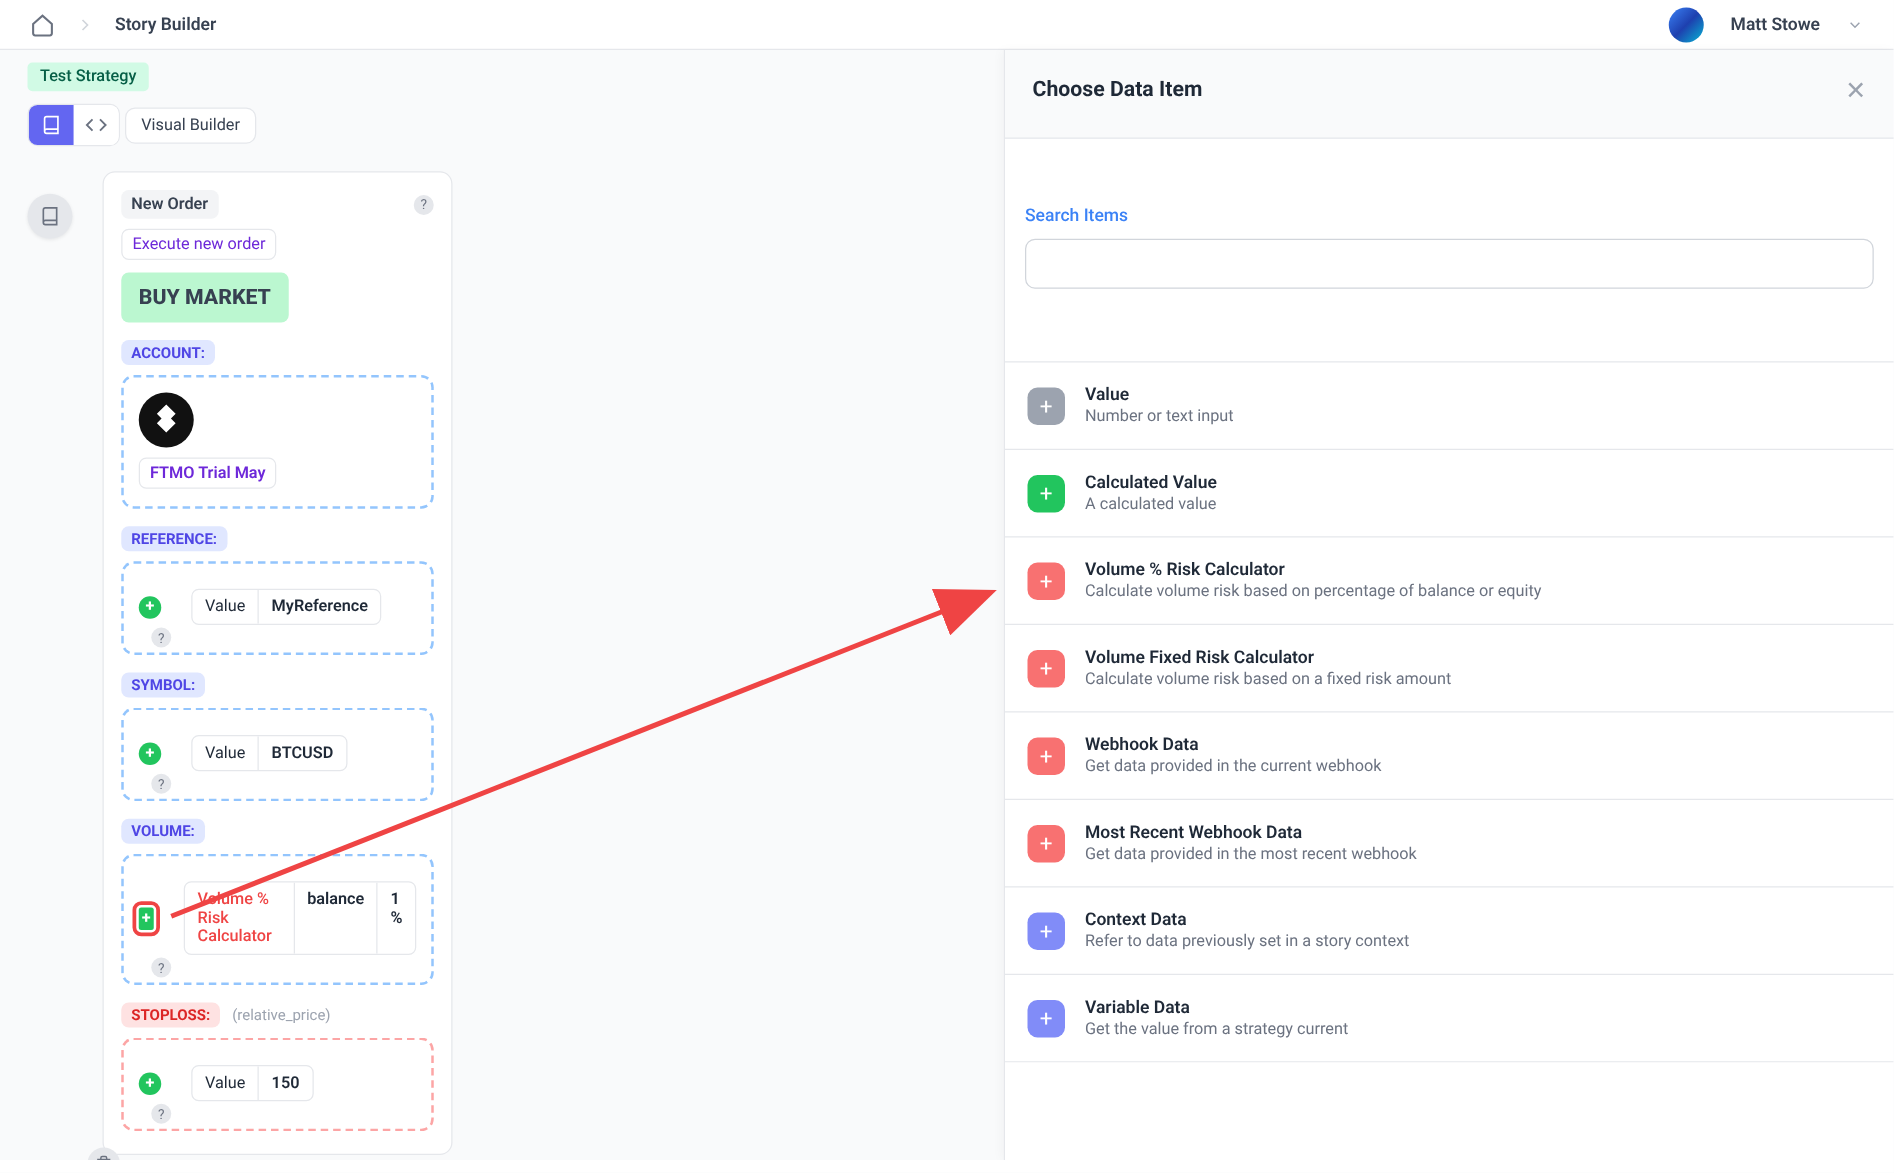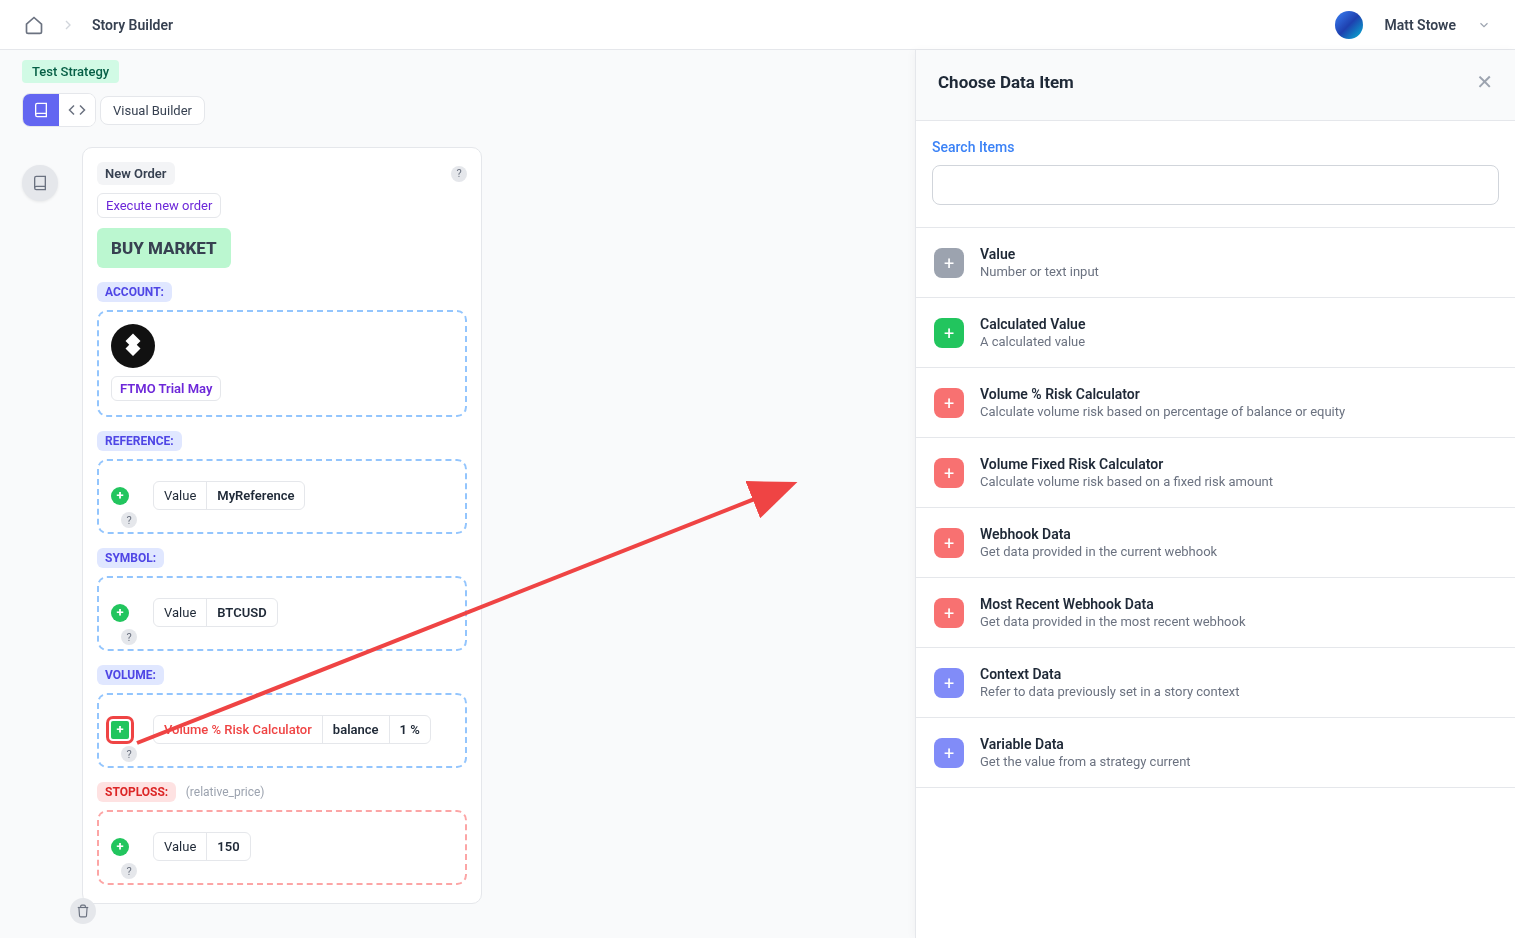--- a/index.html
+++ b/index.html
@@ -1,20 +1,20 @@
 <!DOCTYPE html>
 <html><head>
   <meta charset="utf-8">
   <style>
     * { margin: 0; padding: 0; box-sizing: border-box; }
     body { font-family: -apple-system, BlinkMacSystemFont, "Segoe UI", Roboto, sans-serif; font-size: 14px; color: #1f2937; background: #fff; }
     
     .header {
       display: flex; align-items: center; justify-content: space-between;
-      padding: 0 24px; height: 50px; border-bottom: 1px solid #e5e7eb;
+      padding: 0 24px; height: 40px; border-bottom: 1px solid #e5e7eb;
     }
     .header-left { display: flex; align-items: center; gap: 16px; }
     .home-icon { width: 20px; height: 20px; color: #6b7280; cursor: pointer; }
     .chevron { color: #d1d5db; }
     .breadcrumb-title { font-weight: 600; color: #374151; }
     .header-right { display: flex; align-items: center; gap: 21px; cursor: pointer;}
     .avatar { width: 28px; height: 28px; border-radius: 50%; background: linear-gradient(135deg, #3b82f6, #1e40af, #06b6d4); }
     .username { font-weight: 600; color: #374151; }
 
     .main { display: flex; height: calc(100vh - 50px); background: #f9fafb; position: relative; }
@@ -29,21 +29,21 @@
     .toggle-btn.active { background: #6366f1; color: #fff; }
     .toolbar-label { font-size: 13px; color: #374151; padding: 6px 12px; border: 1px solid #e5e7eb; border-radius: 8px; background: #fff;}
     
     .float-btn {
       position: absolute; left: 22px; top: 115px;
       width: 36px; height: 36px; border-radius: 50%; background: #e5e7eb; display:flex; align-items:center; justify-content:center;
       box-shadow: 0 1px 3px rgba(0,0,0,0.08);
     }
     
     .canvas-card {
-      margin-left: 60px; margin-top: 20px; width: 400px; background: #fff;
+      margin-left: 60px; margin-top: 20px; width: 280px; background: #fff;
       border: 1px solid #e5e7eb; border-radius: 10px; padding: 14px 14px 18px; position: relative;
     }
     .node-header { display: flex; align-items:center; justify-content: space-between; }
     .node-badge { background: #f3f4f6; font-weight:600; font-size: 13px; padding: 4px 8px; border-radius: 6px; color: #374151;}
     .help-circle { width: 16px; height: 16px; border-radius: 50%; background: #e5e7eb; color: #6b7280; font-size: 11px; display:flex; align-items:center; justify-content:center;}
     
     .chip { display: inline-block; font-size: 13px; padding: 4px 8px; border: 1px solid #e5e7eb; border-radius: 6px; margin-top: 8px; color:#6d28d9;}
     .big-chip { display:inline-block; background:#bbf7d0; color:#374151; font-weight:800; font-size: 17px; padding: 10px 14px; border-radius: 6px; margin-top: 10px; }
     
     .section-label { display:inline-block; margin-top: 14px; padding: 3px 8px; border-radius: 6px; font-size: 12px; font-weight: 700; }
@@ -71,22 +71,22 @@
     .value-chip span { padding: 6px 10px; font-size: 13px; }
     .value-chip span + span { border-left: 1px solid #e5e7eb; font-weight: 600;}
     .value-chip .red-text { color: #ef4444; font-weight: 500;}
     
     .inline-note { font-size: 12px; color: #9ca3af; margin-left: 6px; }
     
     .delete-circle { position:absolute; left: 70px; width:26px; height:26px; border-radius:50%; background:#e5e7eb; display:flex; align-items:center; justify-content:center;}
     
     
     .right-panel {
-      width: 600px; background: #fff; border-left: 1px solid #e5e7eb;
-      display:flex; flex-direction: column; box-shadow: -2px 0 8px rgba(0,0,0,0.03);
+      width: 712px; background: #fff; border-left: 1px solid #e5e7eb;
+      display:flex; flex-direction: column; box-shadow: -2px 0 8px rgba(0,0,0,0.03); gap: 36px;
     }
     .panel-head {
       display:flex; align-items:center; justify-content: space-between;
       padding: 22px 22px 28px; background: #f9fafb; border-bottom: 1px solid #e5e7eb;
     }
     .panel-title { font-weight: 700; font-size: 17px; }
     .close-btn { font-size: 20px; color: #9ca3af; cursor: pointer; line-height:1;}
     .search-area { padding: 18px 16px 22px; }
     .search-label { font-size: 14px; color: #3b82f6; margin-bottom: 10px; font-weight: 500;}
     .search-input {

